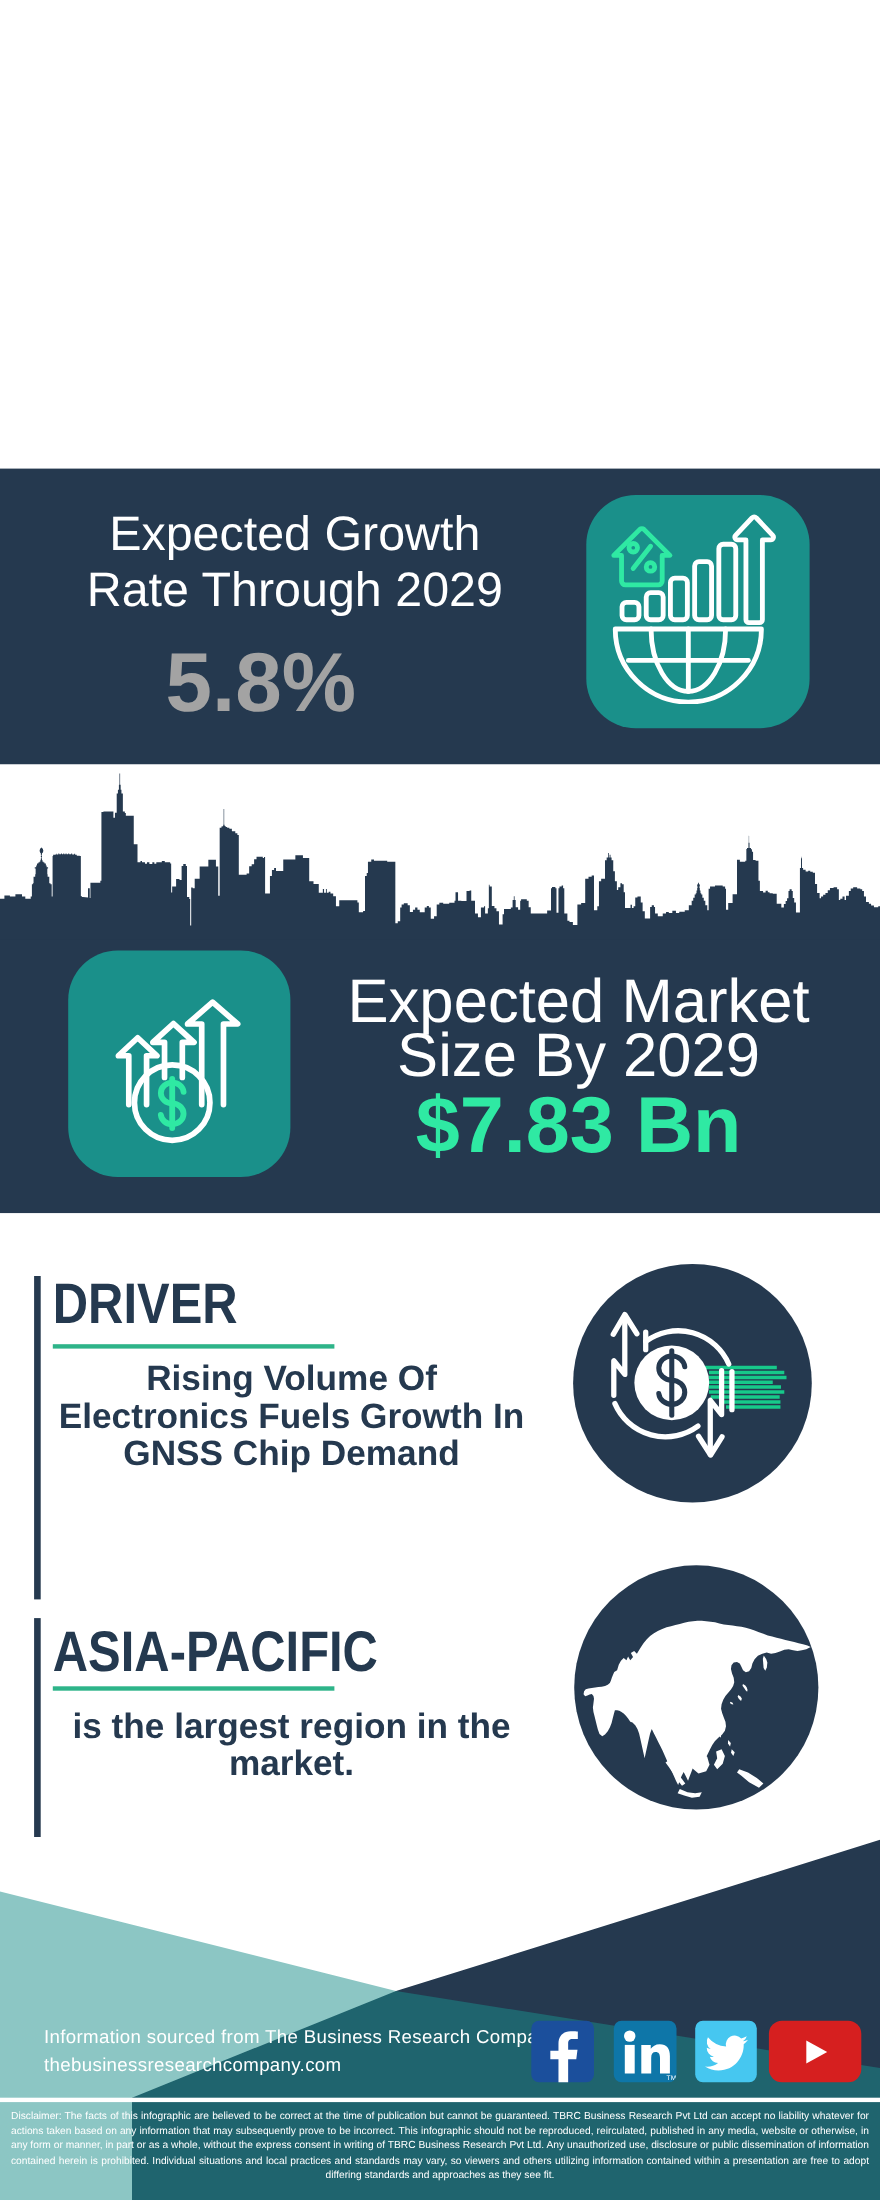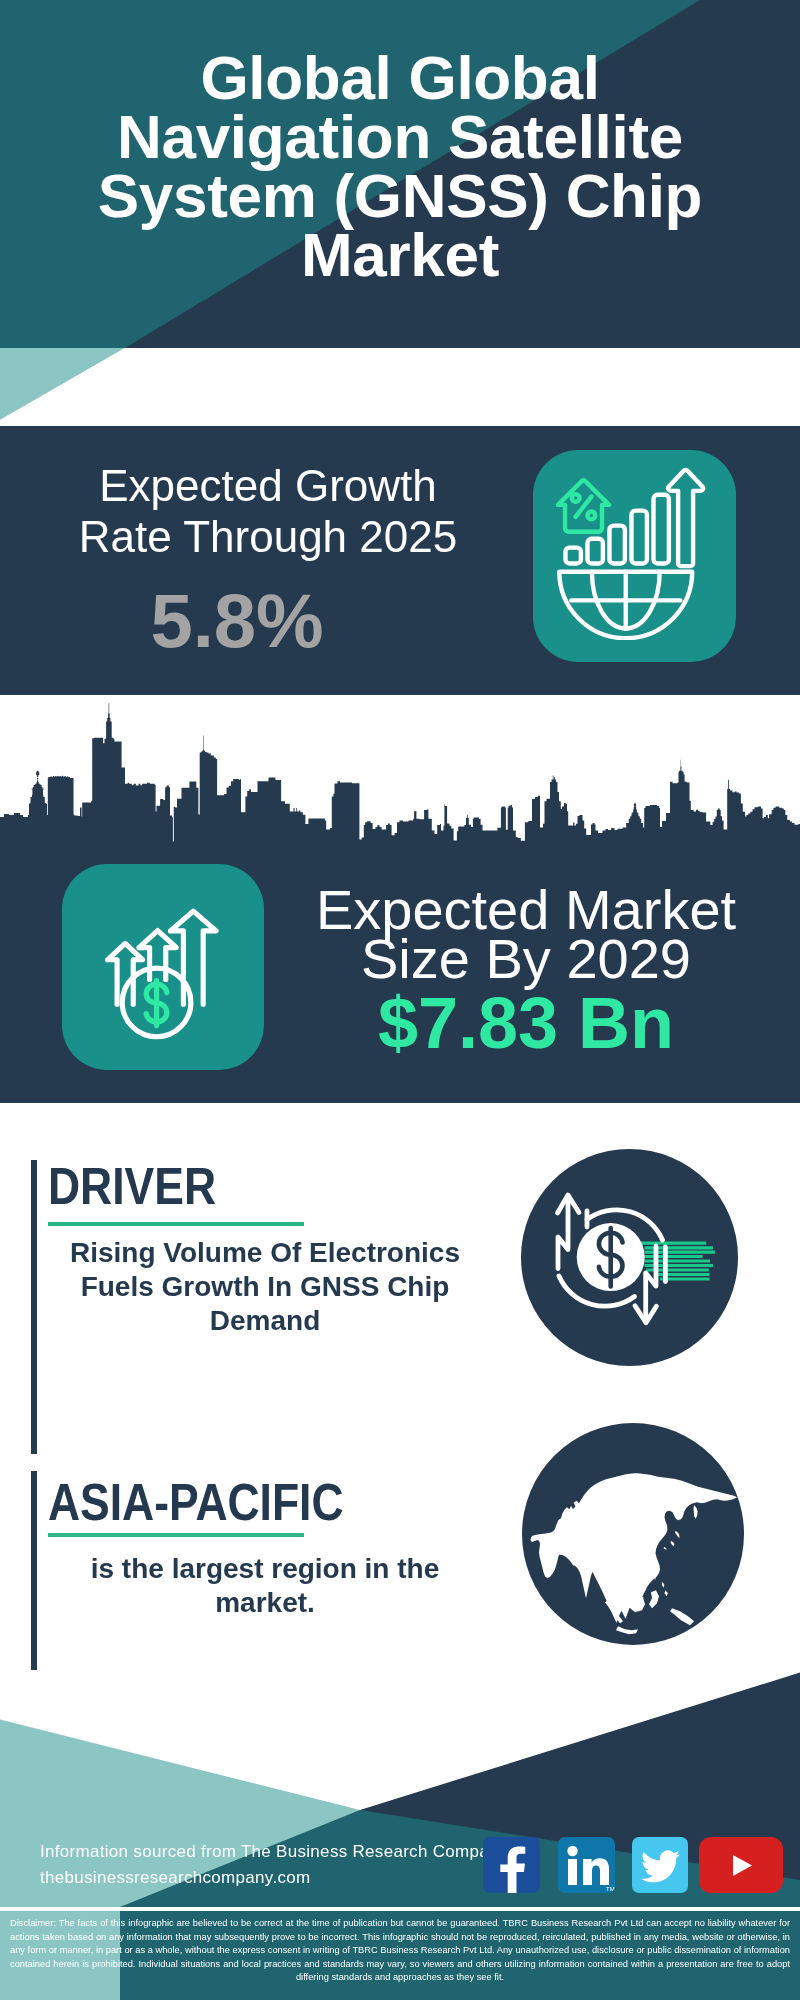--- a/index.html
+++ b/index.html
@@ -41,21 +41,21 @@
   
   #cards{left:0;top:1103px;width:800px;height:587px;text-align:center;}
   #card-driver{left:0;top:57px;width:800px;height:294px;}
   #card-region{left:0;top:368px;width:800px;height:244px;}
   #card-region .card-head{top:5px;}
   #card-region .card-text{top:81px;}
   #card-driver .vbar{left:31px;top:0;width:5.5px;height:294px;}
   #card-region .vbar{left:31px;top:0;width:5.5px;height:244px;}
   .card-head{position:absolute;left:48px;top:0;color:#24394f;font-size:52px;font-weight:bold;line-height:52px;letter-spacing:0px;transform:scaleX(0.855);transform-origin:left top;}
   .card-rule{position:absolute;left:48px;top:62px;width:256px;height:4px;background:#2eb489;}
-  .card-text{position:absolute;left:45px;top:76px;width:440px;color:#25394f;font-size:28px;font-weight:bold;line-height:34px;}
+  .card-text{position:absolute;left:45px;top:76px;width:440px;color:#25394f;font-size:32px;font-weight:bold;line-height:34px;}
   .circ{border-radius:50%;background:#25394f;position:absolute;}
   #driver-circle{left:521px;top:-11px;width:217px;height:217px;}
   #region-circle{left:522px;top:-48px;width:222px;height:222px;}
 
 
   
   #footer{left:0;top:1670px;width:800px;height:330px;}
   #ft-white{left:0;top:0;width:800px;height:237px;background:#ffffff;}
   #ft-teal{left:0;top:0;width:800px;height:330px;background:#1f646e;
       clip-path:polygon(360px 140px,800px 210px,800px 330px,0px 330px,0px 237px);}
@@ -75,30 +75,23 @@
   #ft-src2{left:40px;top:198px;color:#ffffff;font-size:17px;letter-spacing:0.3px;}
   #disclaimer{left:0;top:241px;width:800px;height:89px;background:transparent;}
   #disclaimer p{margin:0;padding:6px 10px 0 10px;color:#ffffff;font-size:9.3px;
       line-height:13.6px;text-align:justify;text-align-last:center;}
 </style>
 </head>
 <body>
 
 <div class="page">
 
-  <div class="abs" id="header">
-    <div class="abs" id="hdr-teal"></div>
-    <div class="abs" id="hdr-navy"></div>
-    <div class="abs" id="hdr-lightteal"></div>
-    <div class="abs" id="hdr-white"></div>
-    <div class="abs" id="title">Global Global Navigation Satellite System (GNSS) Chip Market</div>
-  </div>
 
   <div class="abs" id="growth">
-    <div class="abs" id="growth-label">Expected Growth Rate Through 2025</div>
+    <div class="abs" id="growth-label">Expected Growth Rate Through 2029</div>
     <div class="abs" id="growth-value">5.8%</div>
     <div class="abs iconbox" id="growth-icon">
         <svg viewBox="0 0 200 200" width="176" height="176" style="display:block;margin:14px auto 0">
 <g fill="none" stroke="#ffffff" stroke-width="5" stroke-linecap="round" stroke-linejoin="round">
 <rect x="21" y="95" width="17.5" height="18" rx="4.5"></rect>
 <rect x="46" y="85" width="17.5" height="28" rx="4.5"></rect>
 <rect x="71" y="70" width="17.5" height="43" rx="4.5"></rect>
 <rect x="96" y="53" width="17.5" height="60" rx="4.5"></rect>
 <rect x="121" y="35" width="17.5" height="78" rx="4.5"></rect>
 <path d="M149 113 V30.5 h-8.6 a2.8 2.8 0 0 1 -2.1 -4.7 L155.4 7.6 a2.8 2.8 0 0 1 4.2 0 l17.1 18.2 a2.8 2.8 0 0 1 -2.1 4.7 h-8.6 V113 a3 3 0 0 1 -3 3 h-11 a3 3 0 0 1 -3 -3 Z"></path>

